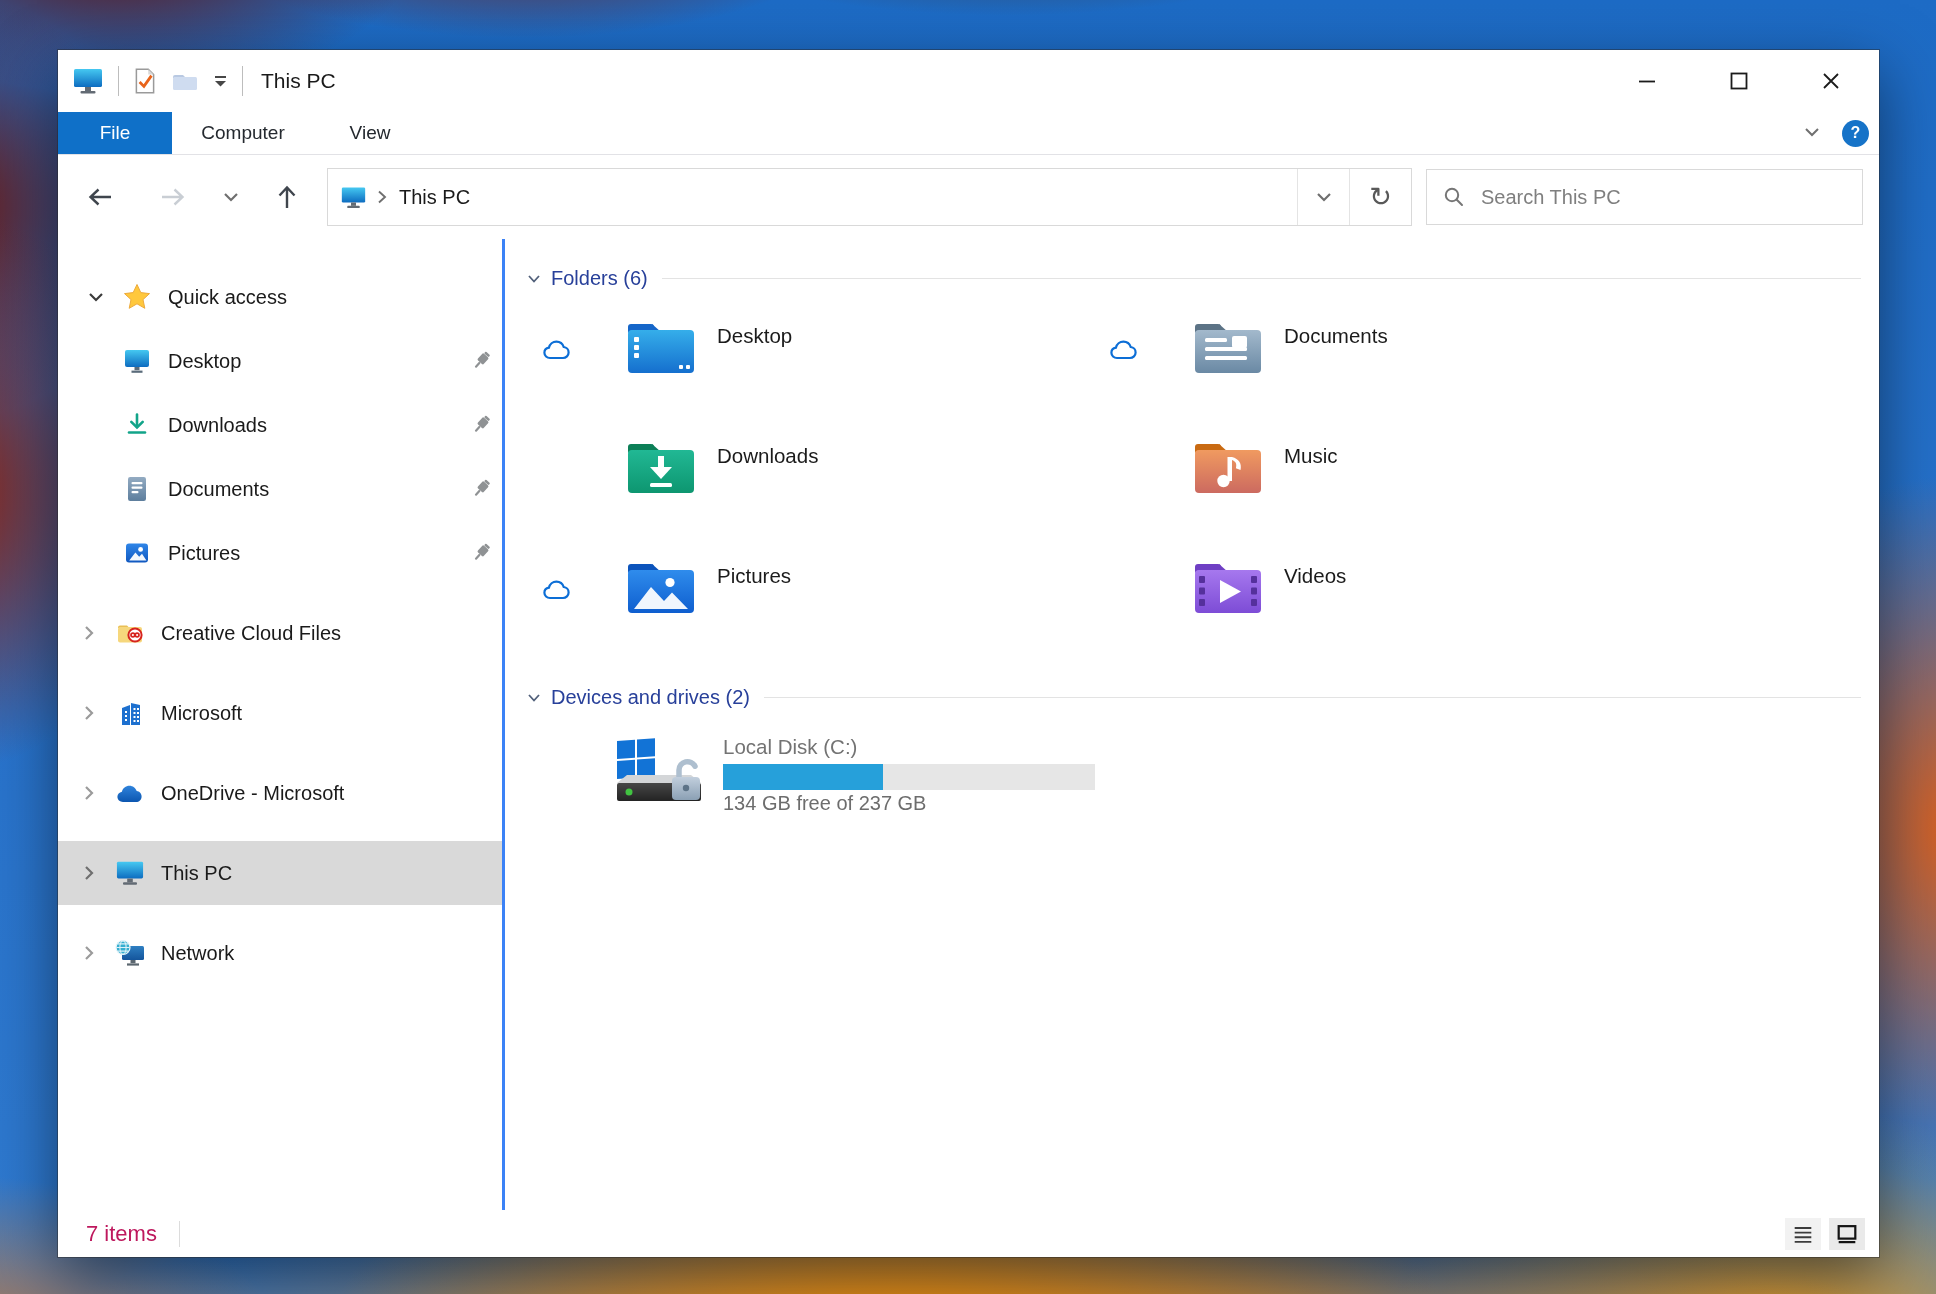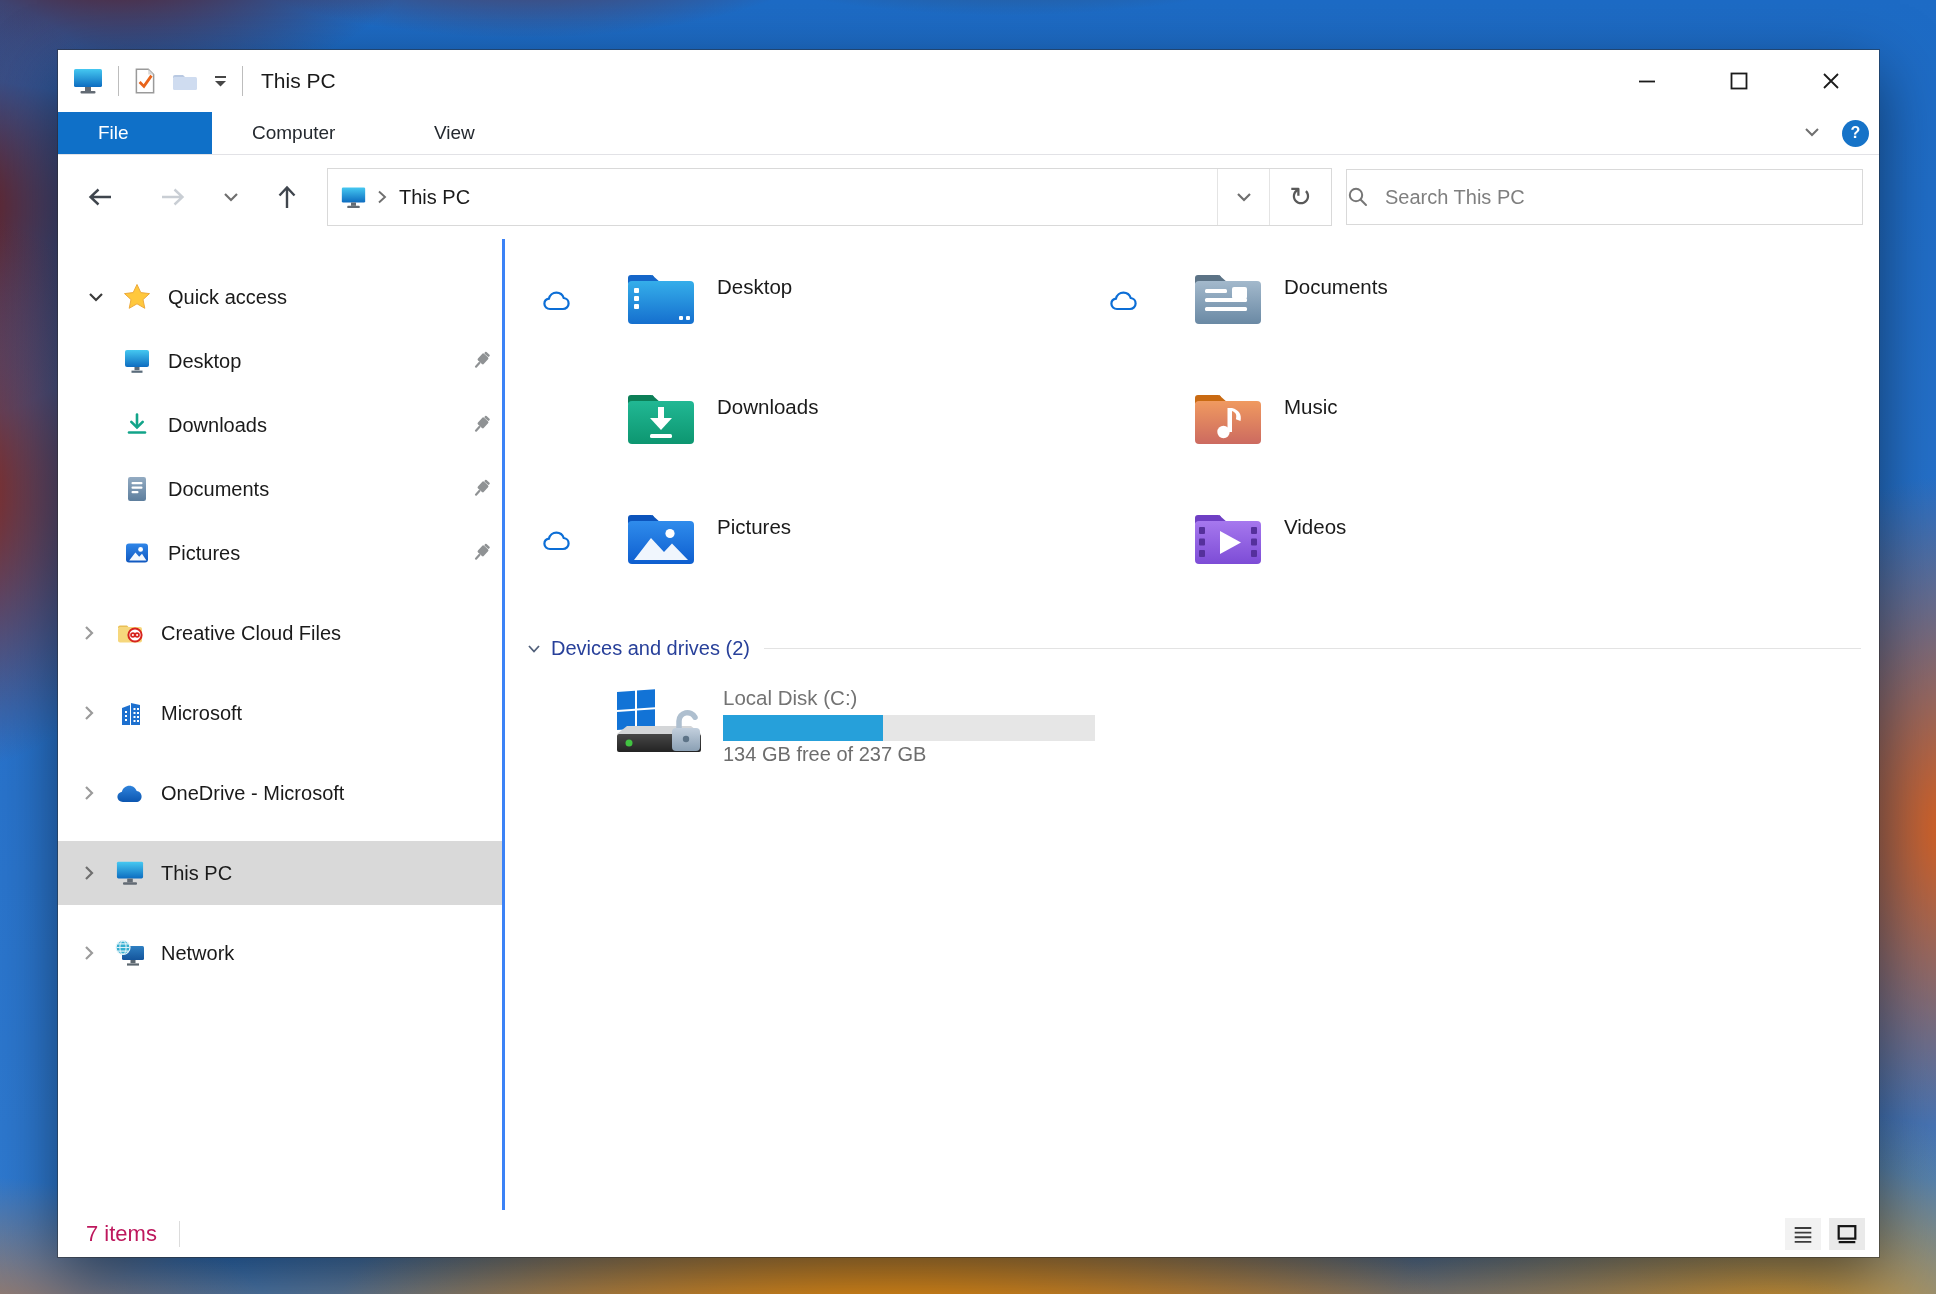--- a/index.html
+++ b/index.html
@@ -22,37 +22,37 @@
   
   .titlebar{height:62px;display:flex;align-items:center;position:relative;padding-left:14px;flex:0 0 auto;}
   .qat{display:flex;align-items:center;gap:14px;}
   .vsep{width:1px;height:30px;background:#bdbdbd;}
   .qbtn{background:none;border:none;padding:0;display:flex;align-items:center;cursor:default;}
   .wtitle{font-size:21px;color:#1a1a1a;margin-left:4px;}
   .wcontrols{position:absolute;right:16px;top:0;height:62px;display:flex;align-items:center;gap:28px;}
   .wcbtn{width:64px;height:52px;background:none;border:none;display:flex;align-items:center;justify-content:center;}
   
   .tabrow{height:42px;display:flex;align-items:stretch;border-bottom:1px solid #e2e2e6;position:relative;flex:0 0 auto;}
-  .tab{display:flex;align-items:center;font-size:19px;color:#24292f;padding-left:40px;}
+  .tab{display:flex;align-items:center;justify-content:center;font-size:19px;color:#24292f;}
   .tab.t-file{width:114px;background:#0f70c8;color:#fff;}
   .tab.t-computer{width:142px;}
   .tab.t-view{width:112px;}
   .ribbon-right{position:absolute;right:0;top:0;height:42px;display:flex;align-items:center;gap:18px;padding-right:10px;}
   .rbtn{background:none;border:none;padding:0;display:flex;align-items:center;}
   .helpq{width:27px;height:27px;border-radius:50%;background:#1673c8;color:#fff;font-size:16px;font-weight:bold;display:flex;align-items:center;justify-content:center;}
   
   .toolbar{height:84px;display:flex;align-items:center;padding:0 16px 0 18px;flex:0 0 auto;}
   .navbtn{background:none;border:none;display:flex;align-items:center;justify-content:center;}
   .nb-back{width:48px;} .nb-fwd{width:48px;margin-left:25px;} .nb-recent{width:44px;margin-left:12px;} .nb-up{width:48px;margin-left:10px;}
   .addrbox{flex:1;height:56px;border:1px solid #d9d9d9;background:#fff;display:flex;align-items:stretch;margin-left:16px;}
   .crumbs{flex:1;display:flex;align-items:center;padding-left:12px;gap:8px;}
   .crumb-loc{font-size:20px;color:#1a1a1a;margin-left:2px;}
   .addr-chev{width:52px;border-left:1px solid #e4e4e4;display:flex;align-items:center;justify-content:center;background:none;border-top:none;border-right:none;border-bottom:none;}
   .addr-refresh{width:62px;border-left:1px solid #e4e4e4;display:flex;align-items:center;justify-content:center;background:none;border-top:none;border-right:none;border-bottom:none;font-size:27px;color:#595959;}
-  .searchbox{width:517px;height:56px;border:1px solid #d9d9d9;background:#fff;display:flex;align-items:center;margin-left:14px;box-sizing:border-box;}
+  .searchbox{width:437px;height:56px;border:1px solid #d9d9d9;background:#fff;display:flex;align-items:center;margin-left:14px;padding-left:16px;box-sizing:border-box;}
   .searchbox input{border:none;outline:none;font-size:20px;color:#333;margin-left:14px;width:330px;font-family:inherit;}
   .searchbox input::placeholder{color:#7f7f7f;}
   
   .wbody{flex:1;display:flex;min-height:0;}
   .sidebar{width:447px;flex:0 0 auto;border-right:3px solid #3b82f6;padding-top:26px;box-sizing:border-box;}
   .srow{height:64px;display:flex;align-items:center;padding-left:20px;position:relative;}
   .srow.toplevel{margin-top:16px;padding-left:13px;}
   .srow.selected{background:#d9d9d9;}
   .chevslot{width:36px;display:flex;align-items:center;justify-content:center;flex:0 0 auto;}
   .sicslot{width:46px;display:flex;align-items:center;justify-content:center;flex:0 0 auto;}
@@ -478,20 +478,29 @@
                 <ellipse cx="9" cy="9.5" rx="3.1" ry="6.6" fill="none" stroke="#dcf1f8" stroke-width="1.1"></ellipse>
                 <path d="M2.4 9.5 h13.2 M3.4 5.9 h11.2 M3.4 13.1 h11.2" stroke="#dcf1f8" stroke-width="1.1" fill="none"></path>
               </svg>
           </span>
           <span class="slabel">Network</span>
         </div>
       </aside>
 
       <section class="main">
 
+        <div class="ghead">
+          <span class="gchev">
+            <svg width="18" height="16" viewBox="0 0 18 16">
+                <path d="M4 5 L9 10.5 L14 5" fill="none" stroke="#51607a" stroke-width="1.8"></path>
+              </svg>
+          </span>
+          <span class="glabel">Folders (6)</span>
+          <span class="grule"></span>
+        </div>
 
         <div class="tilegrid">
 
           <div class="tile">
             <span class="cloudslot">
                 <span class="cloud">
               <svg width="32" height="26" viewBox="0 0 32 26">
                     <path d="M9 22 C5.9 22 3.4 19.7 3.4 16.8 3.4 14.3 5.3 12.2 7.9 11.7 8.7 8.2 11.8 5.7 15.4 5.7 18.8 5.7 21.7 7.9 22.7 11 25.5 11.3 27.6 13.6 27.6 16.4 27.6 19.5 25.1 22 22 22 Z" fill="#fff" stroke="#0c6ed6" stroke-width="2.2"></path>
                   </svg>
             </span>

